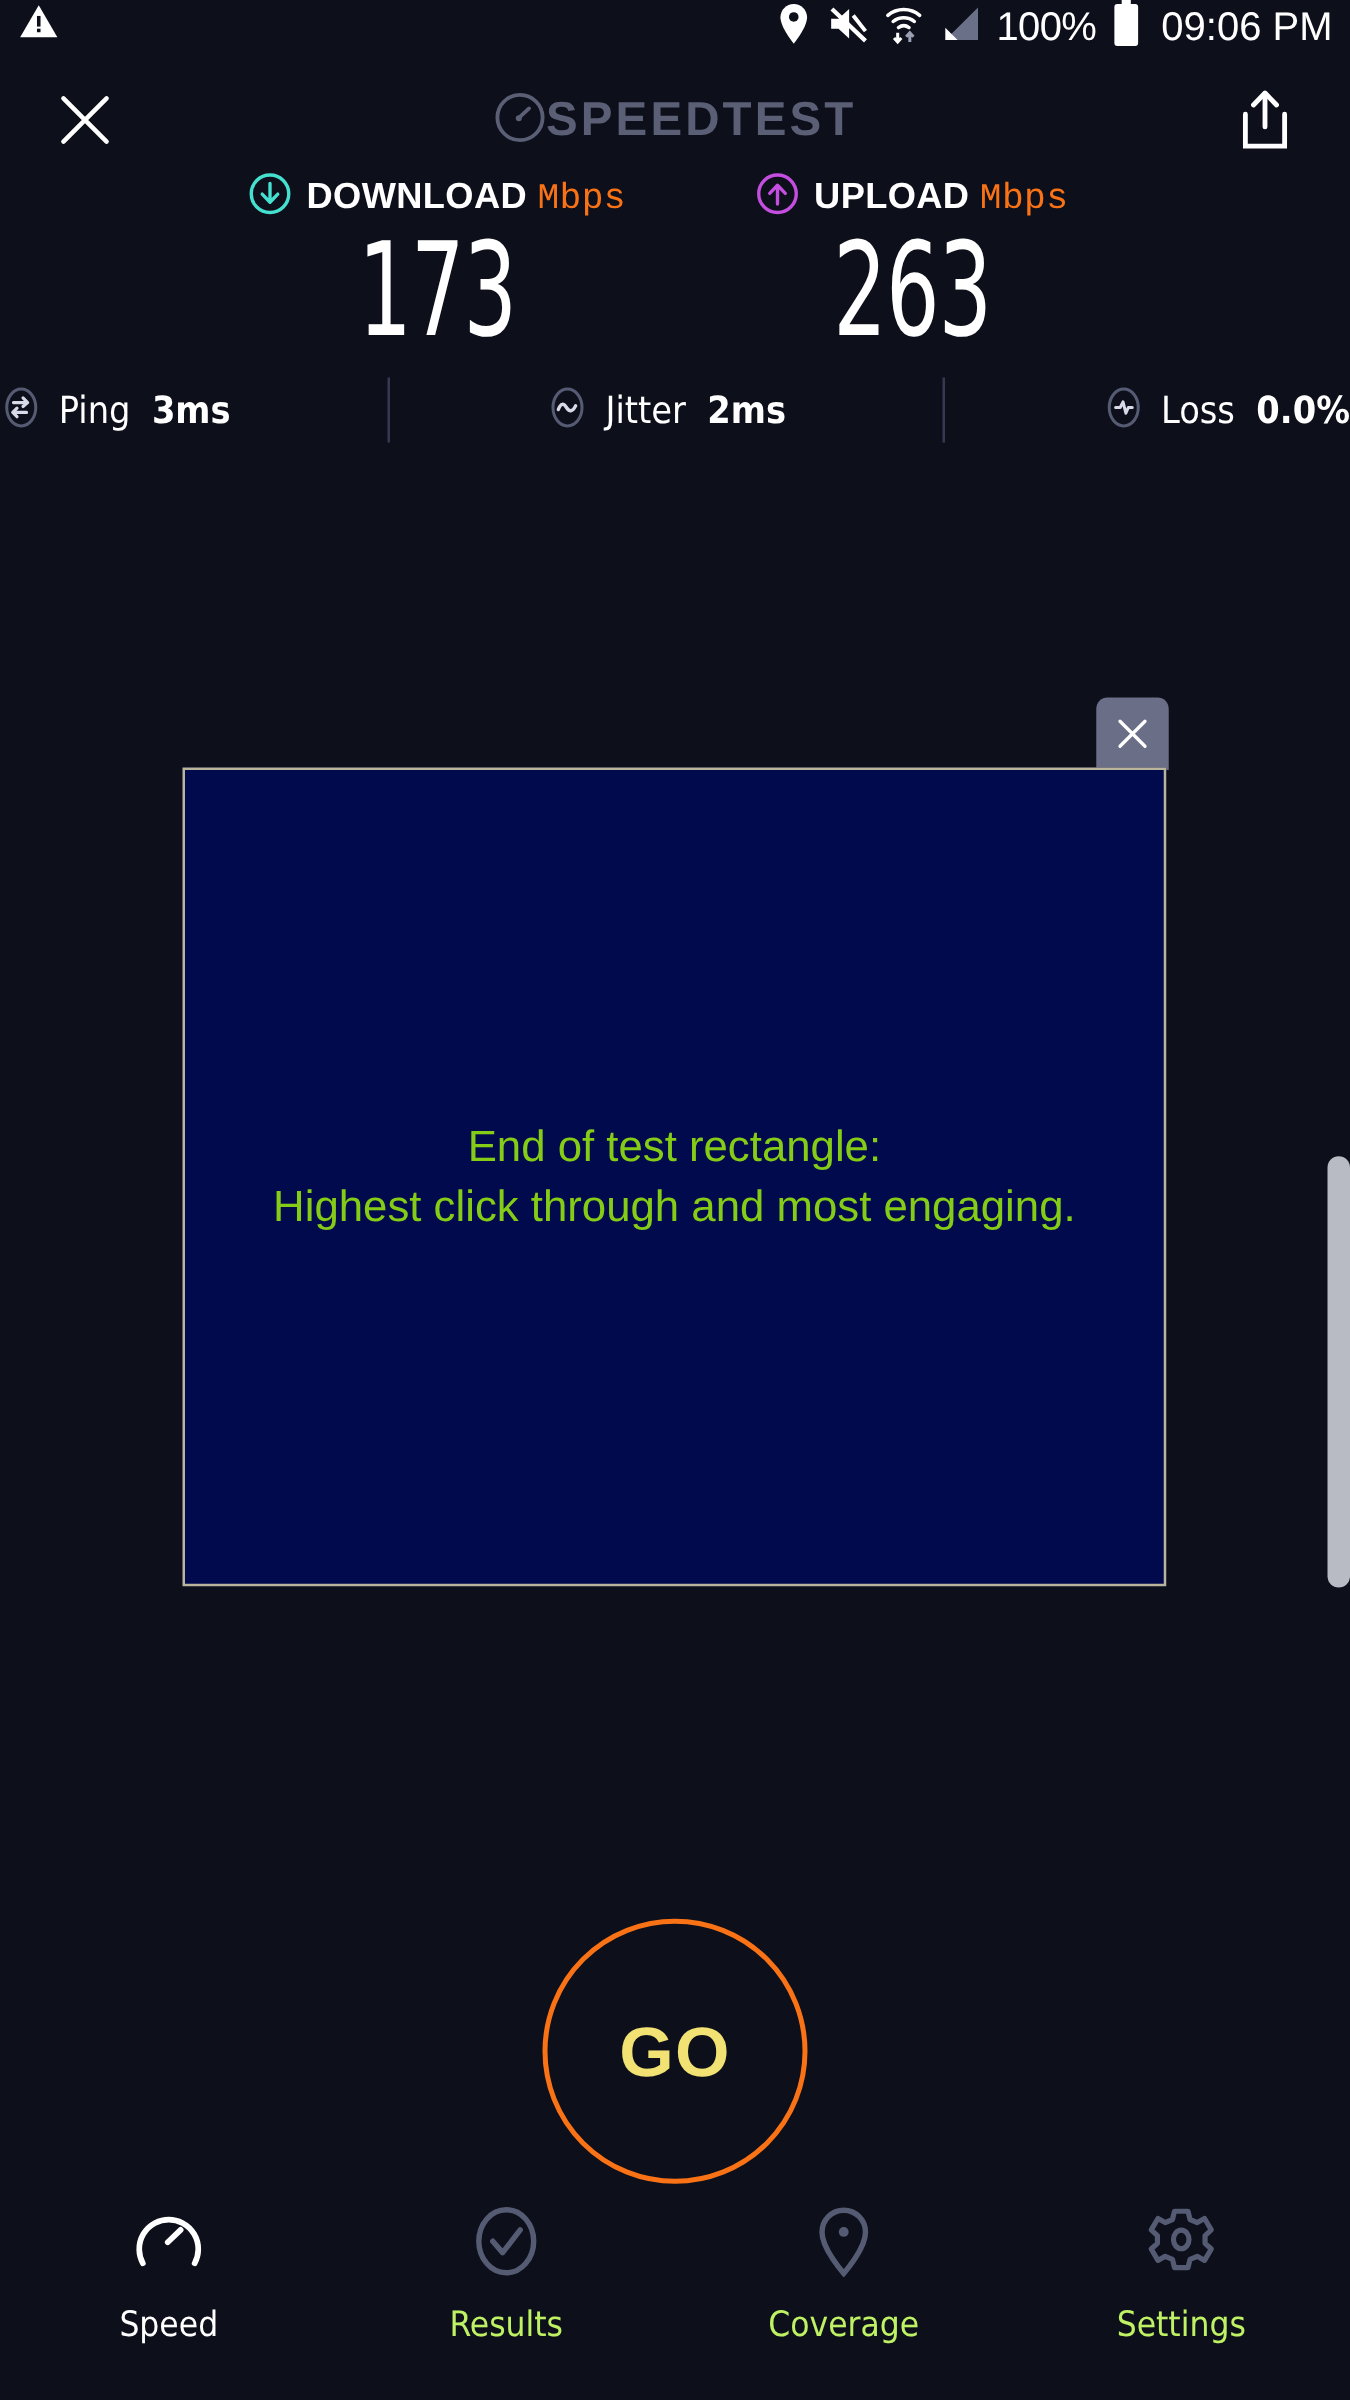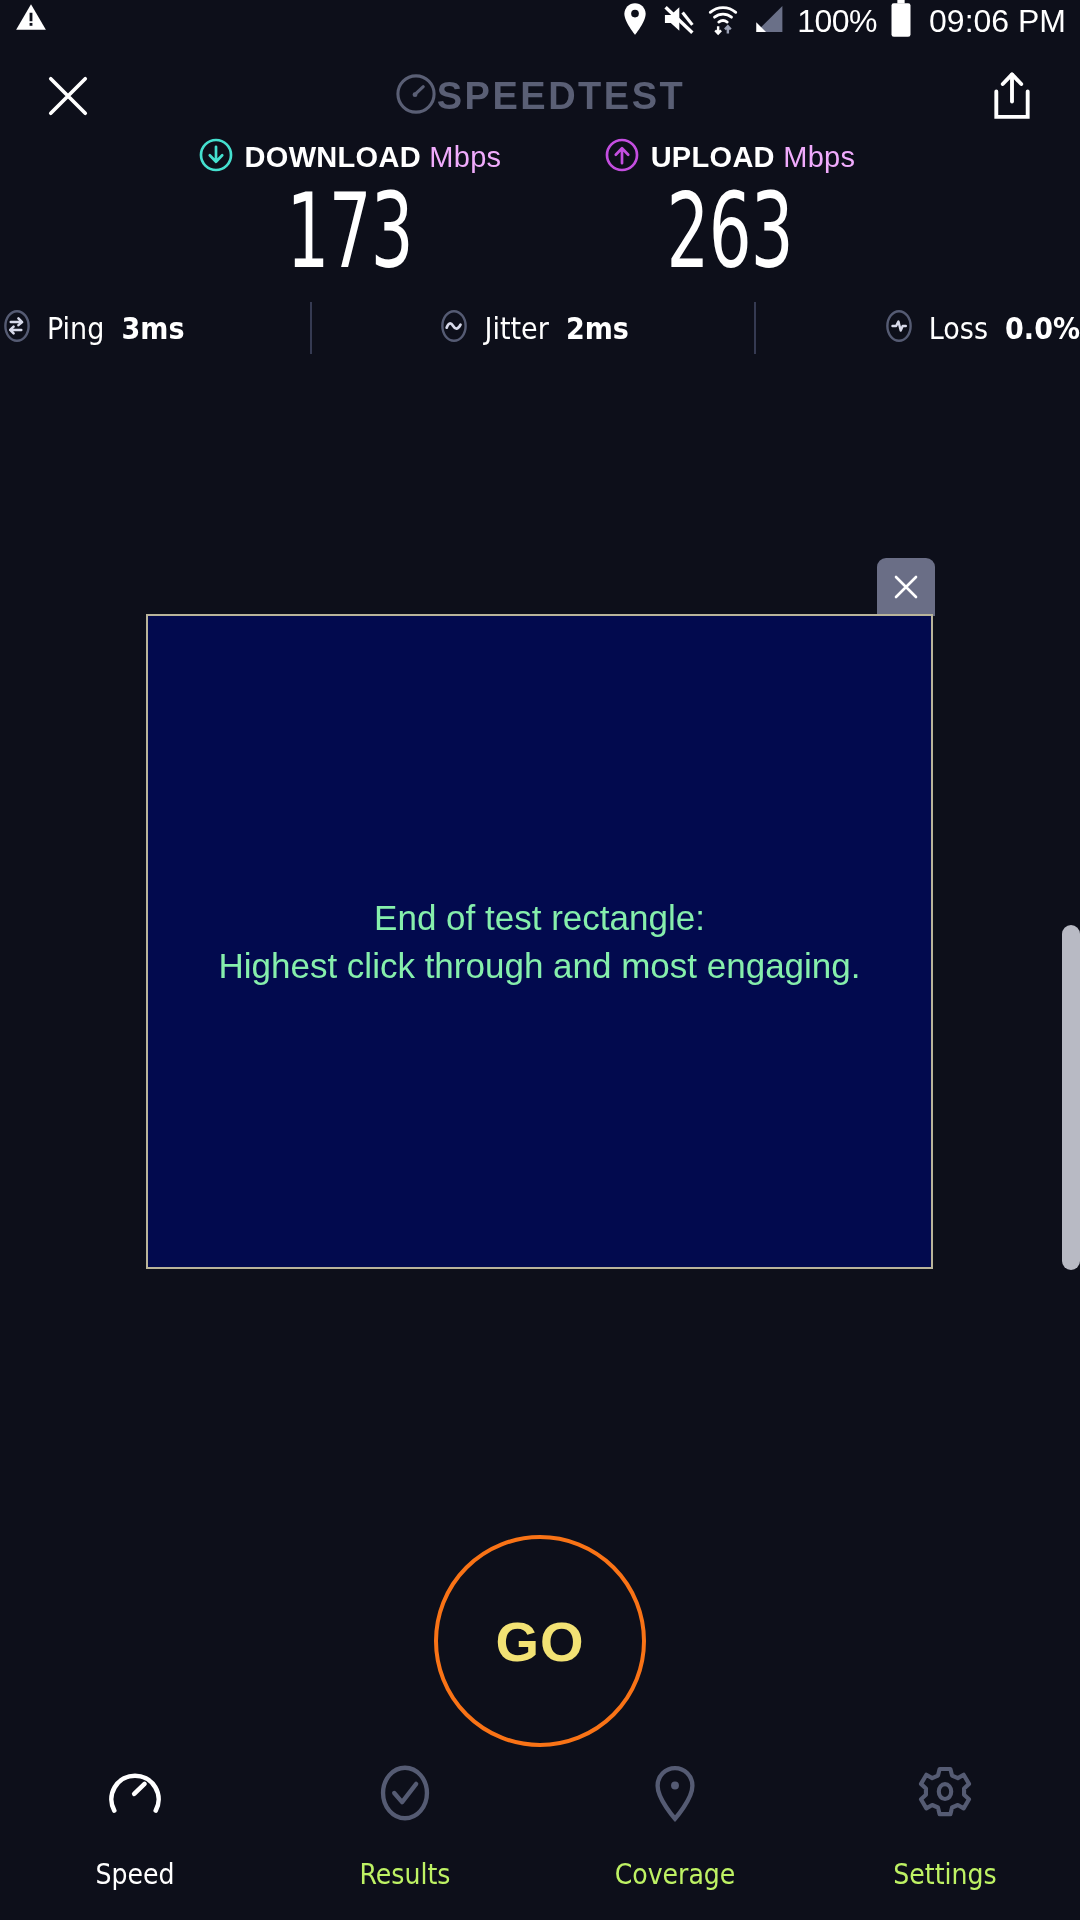--- a/index.html
+++ b/index.html
@@ -46,21 +46,21 @@
   .results { position:absolute; top:138px; left:0; width:1080px; }
   .res-row {
     display:flex; justify-content:center; align-items:flex-start;
   }
   .res-col { width:380px; display:flex; flex-direction:column; align-items:center; }
   .res-label { display:flex; align-items:center; gap:12px; }
   .res-label-text {
     font-size:29px; font-weight:700; color:#ffffff; letter-spacing:0.3px;
     white-space:nowrap;
   }
-  .res-label-text .unit { font-weight:400; color:#f0abfc; }
+  .res-label-text .unit { font-weight:400; color:#f97316;font-family:Liberation Mono, monospace; }
   .res-value {
     font-size:104px; line-height:1.02; font-weight:300; color:#ffffff;
     font-family:"DejaVu Sans Condensed","Liberation Sans", sans-serif;
     letter-spacing:-1px; margin-top:2px; transform:scaleX(0.72); transform-origin:center top;
   }
 
   
   .stats {
     position:absolute; top:302px; left:0; width:1080px;
     display:flex; align-items:center; justify-content:space-between;
@@ -74,21 +74,21 @@
   .stat-div { width:2px; height:52px; background:#353a52; margin:0 44px; }
 
   
   .ad-wrap { position:absolute; left:146px; top:614px; width:787px; height:655px; }
   .ad-rect {
     position:absolute; inset:0;
     background:#020a4e; border:2px solid #b9b49a;
     display:flex; align-items:center; justify-content:center;
   }
   .ad-text {
-    color:#86efac; font-size:35px; line-height:1.36; text-align:center;
+    color:#84cc16; font-size:35px; line-height:1.36; text-align:center;
     font-family:"Liberation Sans", sans-serif; font-weight:400;
   }
   .ad-close {
     position:absolute; top:-56px; right:-2px; width:58px; height:58px;
     background:#6a6e86; border-radius:9px 9px 0 0;
     display:flex; align-items:center; justify-content:center; cursor:pointer;
   }
 
   
   .scrollbar-thumb {
@@ -106,21 +106,21 @@
   .go-label {
     color:#f2e274; font-size:56px; font-weight:700; letter-spacing:1px;
   }
 
   
   .bottom-nav {
     position:absolute; left:0; bottom:0; width:1080px; height:170px;
     display:flex; align-items:flex-start; padding-top:14px;
   }
   .nav-item {
-    flex:1; display:flex; flex-direction:column; align-items:center; gap:32px;
+    flex:1; display:flex; flex-direction:column; align-items:center; gap:16px;
     cursor:pointer;
   }
   .nav-label { font-size:28px; font-family:"DejaVu Sans Condensed","Liberation Sans", sans-serif; }
   .nav-item.active .nav-label { color:#ffffff; }
   .nav-item .nav-label { color:#bef264; }
 </style>
 </head>
 <body>
 
 <div id="screen">

